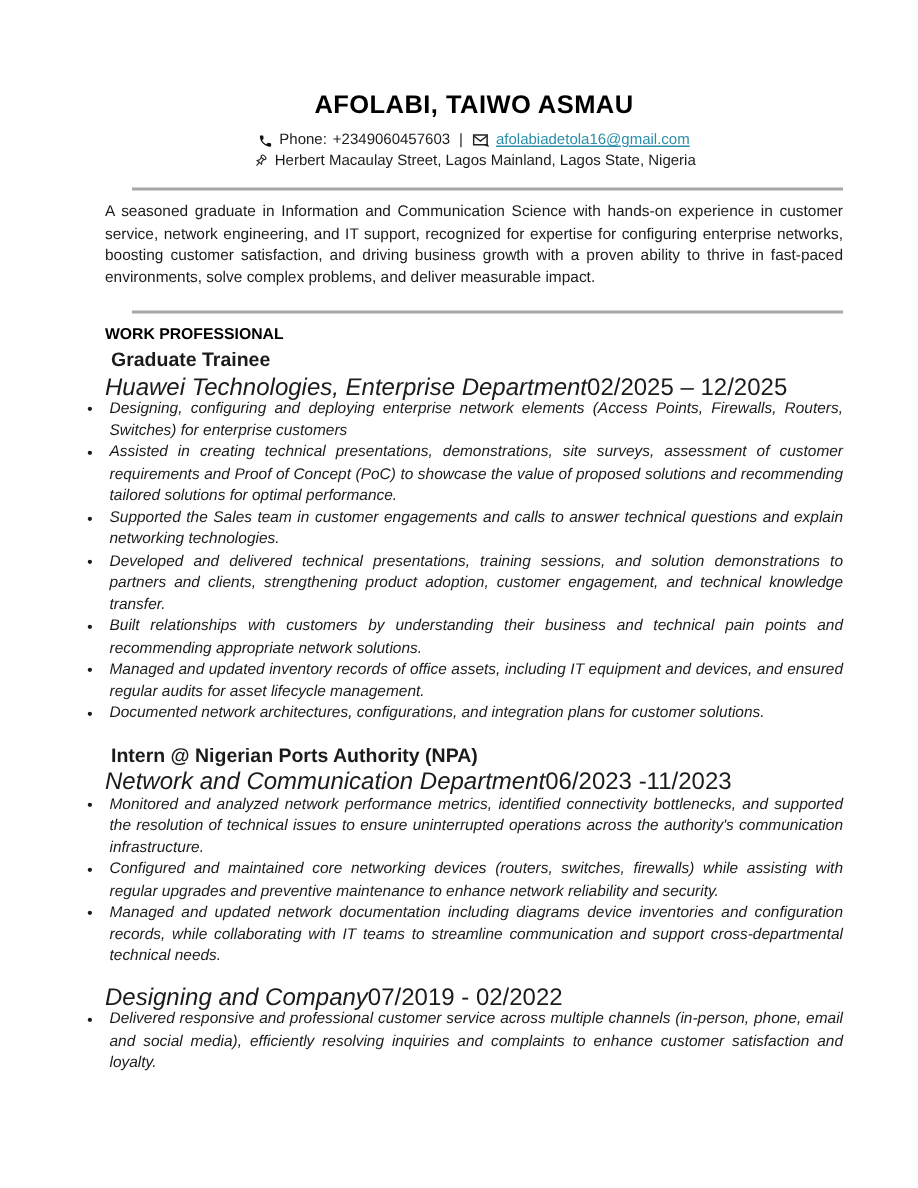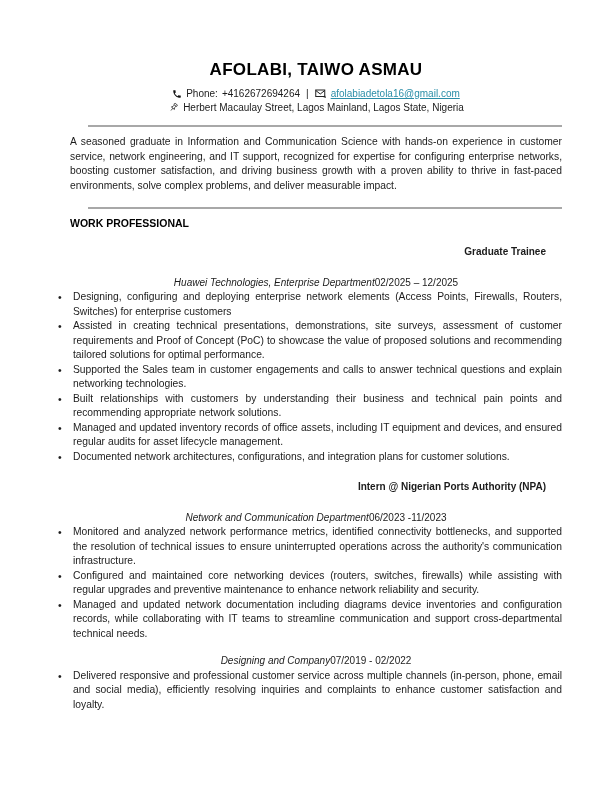--- a/index.html
+++ b/index.html
@@ -27,54 +27,54 @@
   .email-link{color:var(--link-color);text-decoration:underline;}
   .rule{border:none;border-top:2px solid var(--rule-color);margin:12px 0 8px 18px;}
   .rule-2{margin-top:14px;}
   .section-heading{
     margin:0 0 4px 0;font-size:10.5px;font-weight:bold;color:#000;
   }
   .body-text{
     font-size:10.3px;line-height:14.5px;text-align:justify;margin:0;
   }
   .job{margin-top:13px;}
-  .job-title{font-size:10px;font-weight:bold;line-height:14.5px;margin:16px;text-align:right;}
+  .job-title{font-size:13px;font-weight:bold;line-height:14.5px;margin:4px;}
   .job-subtitle{
-    display:flex;justify-content:center;align-items:baseline;
-    font-size:10px;line-height:14.5px;
+    display:flex;justify-content:flex-start;align-items:baseline;
+    font-size:16px;line-height:14.5px;
   }
   .job-org{font-style:italic;}
   .job-dates{font-style:normal;white-space:nowrap;}
   ul.bullets{
     list-style:none;margin:0 0 0 -14px;padding:0;
   }
   ul.bullets li{
     position:relative;padding-left:17px;font-size:10.3px;line-height:14.5px;
-    text-align:justify;margin:0;
+    text-align:justify;margin:0;font-style:italic;
   }
   ul.bullets li::before{
     content:"\2022";position:absolute;left:2px;top:0;font-size:10.5px;
   }
 </style>
 </head>
 <body>
 
 <div class="page">
   <div class="content">
 
     <h1 class="name">AFOLABI, TAIWO ASMAU</h1>
 
     <div class="contact-row">
       <span class="icon">
         <svg width="10" height="10" viewBox="0 0 24 24" fill="#111">
           <path d="M6.62 10.79c1.44 2.83 3.76 5.14 6.59 6.59l2.2-2.2c.27-.27.67-.36 1.02-.24 1.12.37 2.33.57 3.57.57.55 0 1 .45 1 1V20c0 .55-.45 1-1 1-9.39 0-17-7.61-17-17 0-.55.45-1 1-1h3.5c.55 0 1 .45 1 1 0 1.25.2 2.45.57 3.57.11.35.03.74-.25 1.02l-2.2 2.2z"></path>
         </svg>
       </span>
       <span>Phone:</span>
-      <span>+4162672694264</span>
+      <span>+2349060457603</span>
       <span class="sep">|</span>
       <span class="icon">
         <svg width="12" height="10" viewBox="0 0 24 20" fill="none" stroke="#222" stroke-width="2">
           <rect x="1.5" y="2" width="18" height="13" fill="none"></rect>
           <path d="M1.5 3l9 7 9-7" fill="none"></path>
           <path d="M16 16l6 2-2-5" fill="#222" stroke="none"></path>
         </svg>
       </span>
       <a href="#" class="email-link">afolabiadetola16@gmail.com</a>
     </div>
@@ -103,20 +103,21 @@
     <div class="job" style="margin-top:1px;">
       <h3 class="job-title">Graduate Trainee</h3>
       <div class="job-subtitle">
         <span class="job-org">Huawei Technologies, Enterprise Department</span>
         <span class="job-dates">02/2025 – 12/2025</span>
       </div>
       <ul class="bullets">
         <li>Designing, configuring and deploying enterprise network elements (Access Points, Firewalls, Routers, Switches) for enterprise customers</li>
         <li>Assisted in creating technical presentations, demonstrations, site surveys, assessment of customer requirements and Proof of Concept (PoC) to showcase the value of proposed solutions and recommending tailored solutions for optimal performance.</li>
         <li>Supported the Sales team in customer engagements and calls to answer technical questions and explain networking technologies.</li>
+        <li>Developed and delivered technical presentations, training sessions, and solution demonstrations to partners and clients, strengthening product adoption, customer engagement, and technical knowledge transfer.</li>
         <li>Built relationships with customers by understanding their business and technical pain points and recommending appropriate network solutions.</li>
         <li>Managed and updated inventory records of office assets, including IT equipment and devices, and ensured regular audits for asset lifecycle management.</li>
         <li>Documented network architectures, configurations, and integration plans for customer solutions.</li>
       </ul>
     </div>
 
     <div class="job">
       <h3 class="job-title">Intern @ Nigerian Ports Authority (NPA)</h3>
       <div class="job-subtitle">
         <span class="job-org">Network and Communication Department</span>

